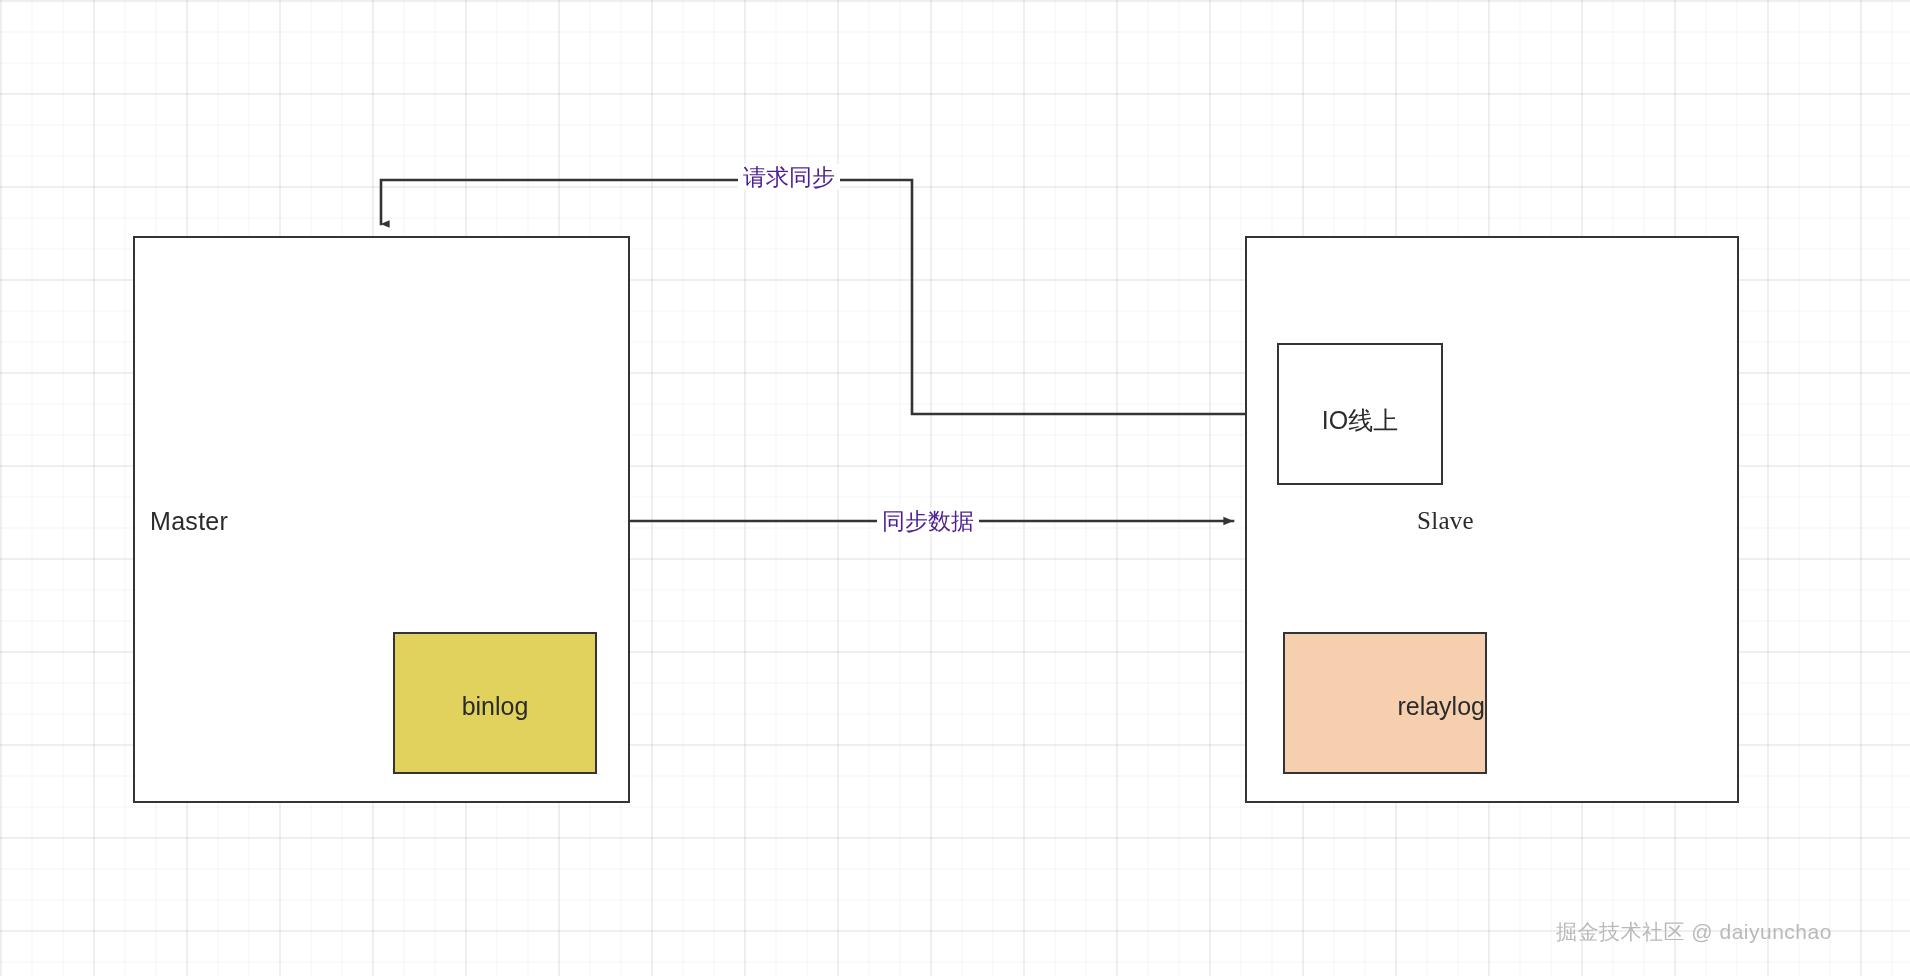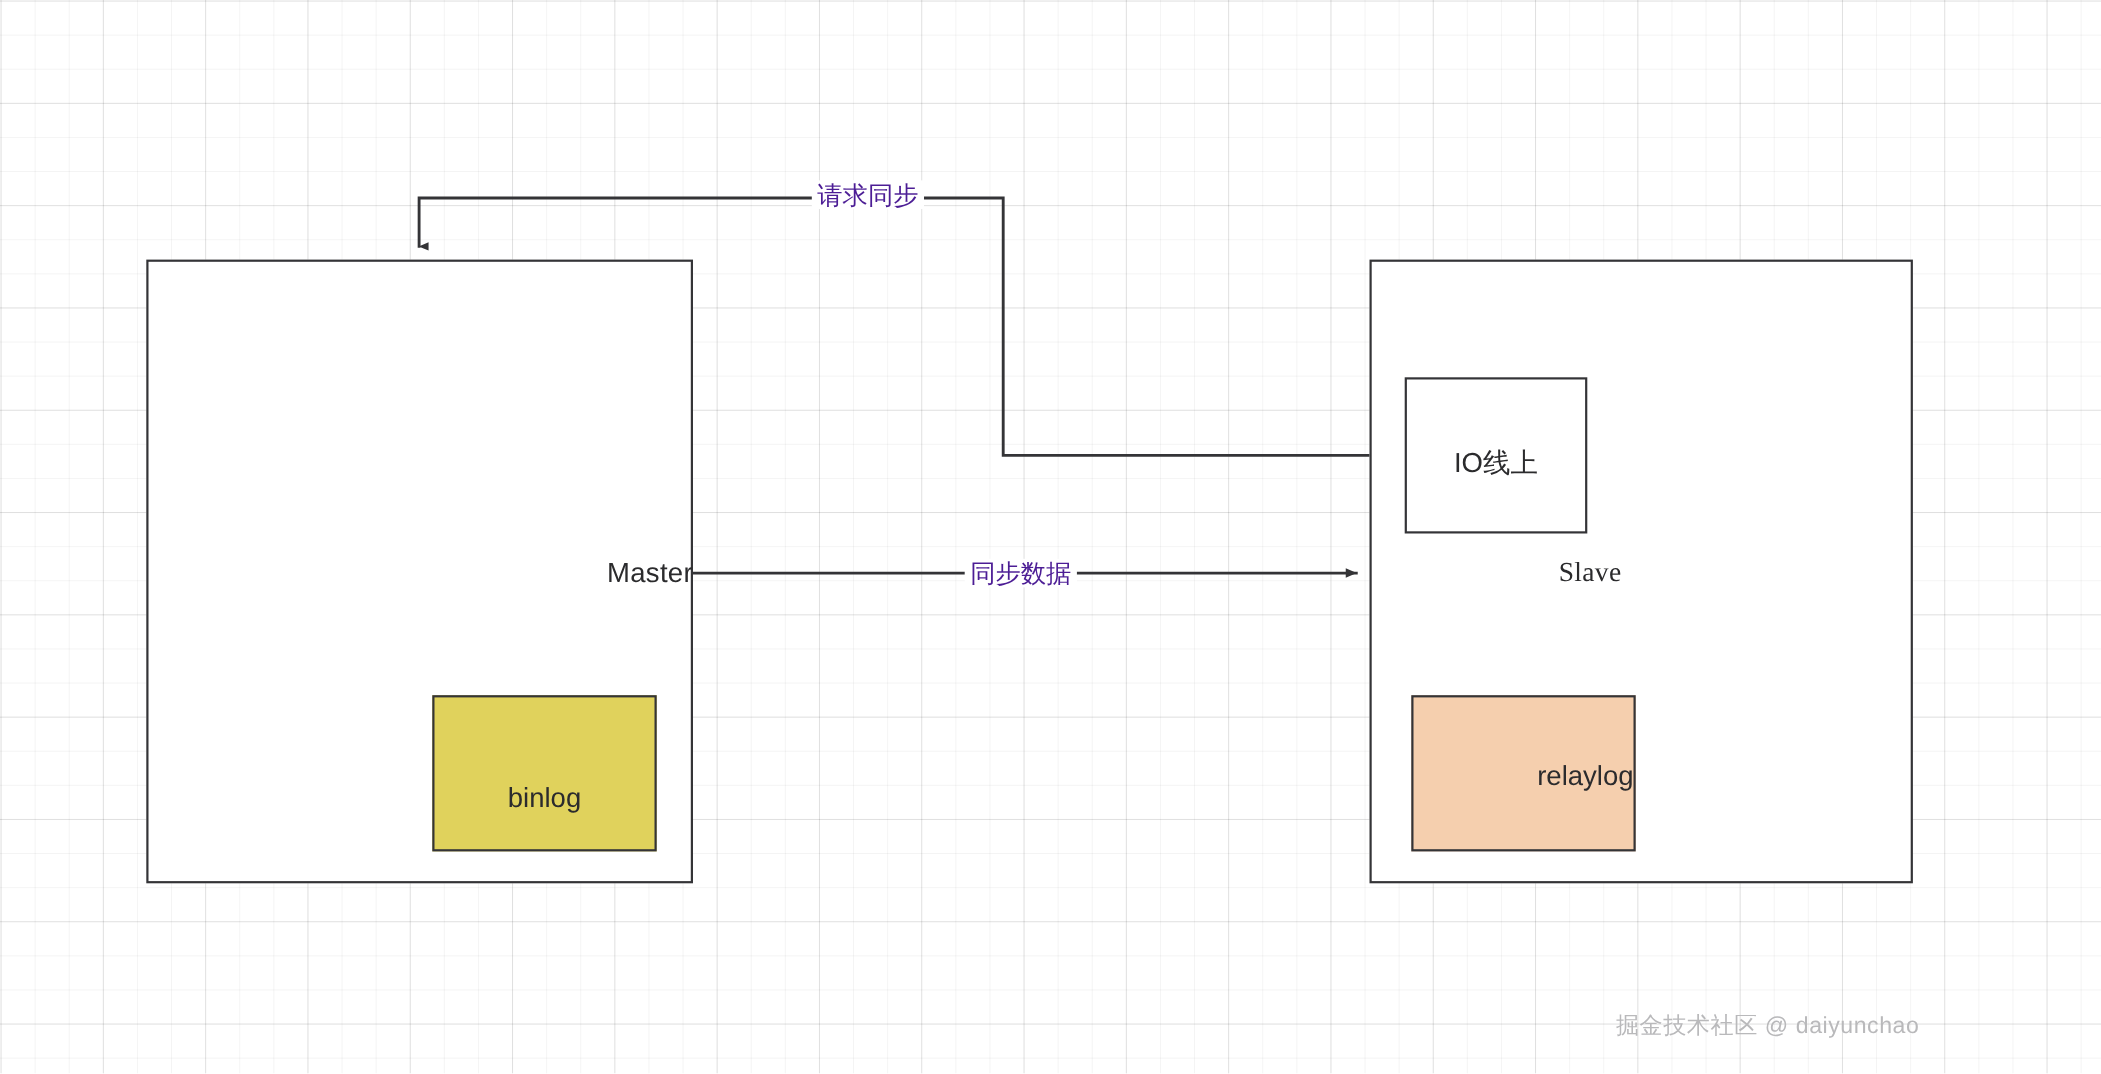--- a/index.html
+++ b/index.html
@@ -66,33 +66,33 @@
     color: #2b2b2d;
     font-size: 25px;
     white-space: nowrap;
   }
   #master-box   { left: 133px; top: 236px;  width: 497px;  height: 567px; }
   #slave-box    { left: 1245px; top: 236px; width: 494px;  height: 567px; }
   #io-box       { left: 1277px; top: 343px; width: 166px;  height: 142px; }
   #binlog-box   { left: 393px;  top: 632px; width: 204px;  height: 142px; }
   #relaylog-box { left: 1283px; top: 632px; width: 204px;  height: 142px; }
 
-  #master-label   { left: 133px; top: 507px;  width: 497px;  text-align: right; }
+  #master-label   { left: 133px; top: 507px;  width: 497px;  text-align: left; padding-left: 17px; }
   #slave-label    { left: 1245px; top: 507px; width: 401px;  text-align: center; font-family: Liberation Serif, serif; }
 
   #io-text       { top: 59px; }
-  #binlog-text   { top: 58px; margin-top: 20px; }
+  #binlog-text   { top: 58px; }
   #relaylog-text { top: 58px; text-align: right; }
 
   #label-request-sync { left: 738px; top: 164px; }
   #label-sync-data    { left: 862px; top: 508px; margin-left: 15px; }
 
   #watermark {
     position: absolute;
-    left: 1469px;
+    left: 1556px;
     top: 918px;
     font-size: 21px;
     color: #b9b9bb;
     white-space: nowrap;
     letter-spacing: 0.5px;
   }
 </style>
 </head>
 <body>
 

